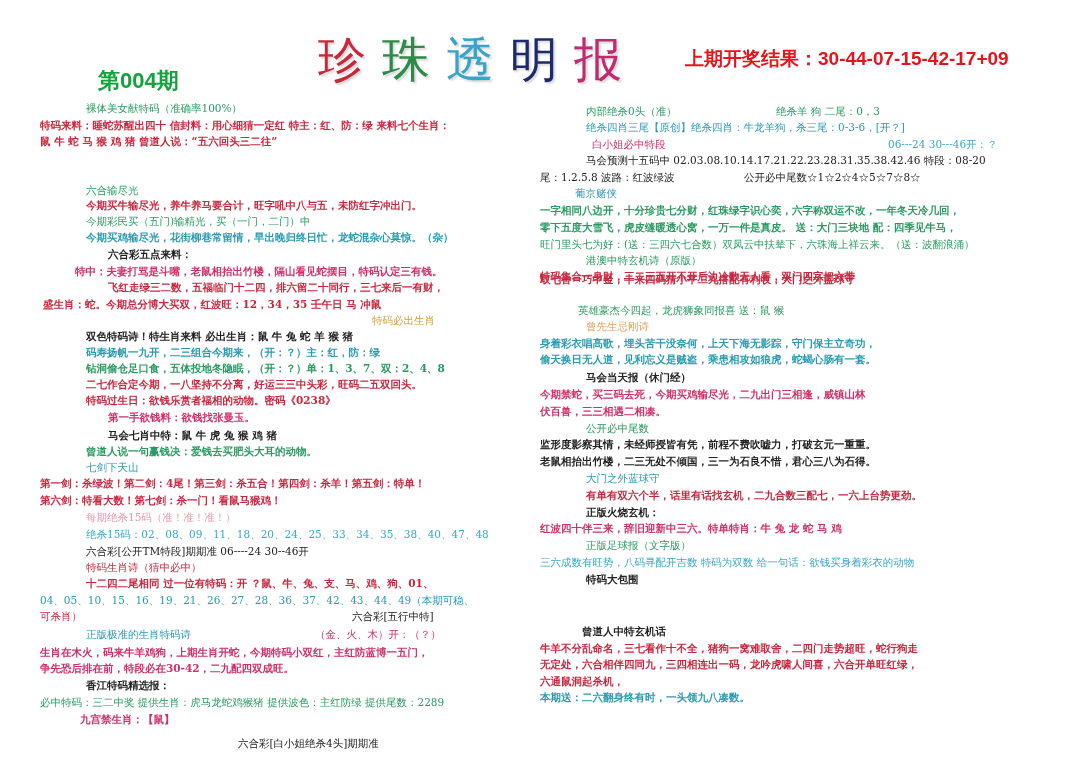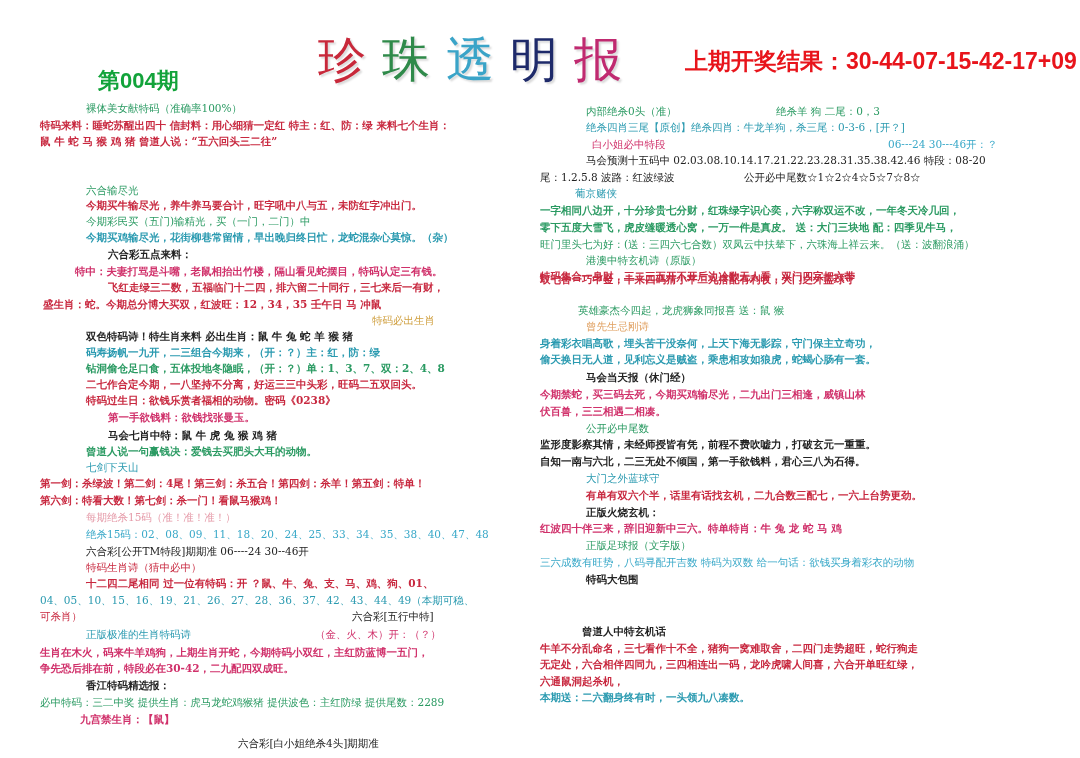--- a/index.html
+++ b/index.html
@@ -1,19 +1,19 @@
 <!DOCTYPE html>
 <html><head>
 <meta charset="utf-8">
 <style>
   html,body{margin:0;padding:0;background:#ffffff;}
   body{width:1080px;height:758px;position:relative;overflow:hidden;font-family:"DejaVu Serif",serif;}
   .title{position:absolute;top:28px;left:318px;font-size:48px;letter-spacing:8px;font-family:"DejaVu Serif",serif;}
   .title span{display:inline-block;margin-right:8px;text-shadow:2px 2px 2px rgba(0,0,0,0.15);}
-  .result{position:absolute;top:46px;left:685px;font-size:23px;color:#e8141b;font-family:"Liberation Sans",sans-serif;font-weight:bold;}
+  .result{position:absolute;top:46px;left:685px;font-size:19px;color:#e8141b;font-family:"Liberation Sans",sans-serif;font-weight:bold;}
   .issue{position:absolute;top:66px;left:98px;font-size:22px;color:#12a33a;font-weight:bold;font-family:"Liberation Sans",sans-serif;}
   .line{position:absolute;font-size:10.5px;line-height:14px;white-space:nowrap;font-family:"DejaVu Serif",serif;}
   .b{font-weight:bold;}
   .red{color:#c8283f;}
   .pink{color:#d0306a;}
   .green{color:#2a9a62;}
   .teal{color:#2a9ab0;}
   .cyan{color:#38a8c8;}
   .dark{color:#222222;}
   .gold{color:#d0a040;}
@@ -86,21 +86,21 @@
 <div class="line red b" style="top:272px;left:540px;">取七舍一巧中金，十来四码猜小平二九搭配有利收，大门之外蓝球守</div>
 <div class="line green" style="top:303px;left:578px;">英雄豪杰今四起，龙虎狮象同报喜   送：鼠 猴</div>
 <div class="line orange" style="top:319px;left:586px;">曾先生忌刚诗</div>
 <div class="line teal b" style="top:336px;left:540px;">身着彩衣唱高歌，埋头苦干没奈何，上天下海无影踪，守门保主立奇功，</div>
 <div class="line teal b" style="top:352px;left:540px;">偷天换日无人道，见利忘义是贼盗，乘患相攻如狼虎，蛇蝎心肠有一套。</div>
 <div class="line dark b" style="top:370px;left:586px;">马会当天报（休门经）</div>
 <div class="line pink b" style="top:387px;left:540px;">今期禁蛇，买三码去死，今期买鸡输尽光，二九出门三相逢，威镇山林</div>
 <div class="line pink b" style="top:404px;left:540px;">伏百兽，三三相遇二相凑。</div>
 <div class="line green" style="top:421px;left:586px;">公开必中尾数</div>
 <div class="line dark b" style="top:437px;left:540px;">监形度影察其情，未经师授皆有凭，前程不费吹嘘力，打破玄元一重重。</div>
-<div class="line dark b" style="top:454px;left:540px;">自知一南与六北，二三无处不倾国，第一手欲钱料，君心三八为石得。</div>
+<div class="line dark b" style="top:454px;left:540px;">老鼠相抬出竹楼，二三无处不倾国，三一为石良不惜，君心三八为石得。</div>
 <div class="line teal" style="top:471px;left:586px;">大门之外蓝球守</div>
 <div class="line red b" style="top:488px;left:586px;">有单有双六个半，话里有话找玄机，二九合数三配七，一六上台势更劲。</div>
 <div class="line dark b" style="top:505px;left:586px;">正版火烧玄机：</div>
 <div class="line pink b" style="top:521px;left:540px;">红波四十伴三来，辞旧迎新中三六。特单特肖：牛 兔 龙 蛇 马 鸡</div>
 <div class="line green" style="top:538px;left:586px;">正版足球报（文字版）</div>
 <div class="line cyan" style="top:555px;left:540px;">三六成数有旺势，八码寻配开吉数 特码为双数 给一句话：欲钱买身着彩衣的动物</div>
 <div class="line dark b" style="top:572px;left:586px;">特码大包围</div>
 <div class="line dark b" style="top:624px;left:582px;">曾道人中特玄机话</div>
 <div class="line red b" style="top:641px;left:540px;">牛羊不分乱命名，三七看作十不全，猪狗一窝难取舍，二四门走势超旺，蛇行狗走</div>
 <div class="line red b" style="top:657px;left:540px;">无定处，六合相伴四同九，三四相连出一码，龙吟虎啸人间喜，六合开单旺红绿，</div>

